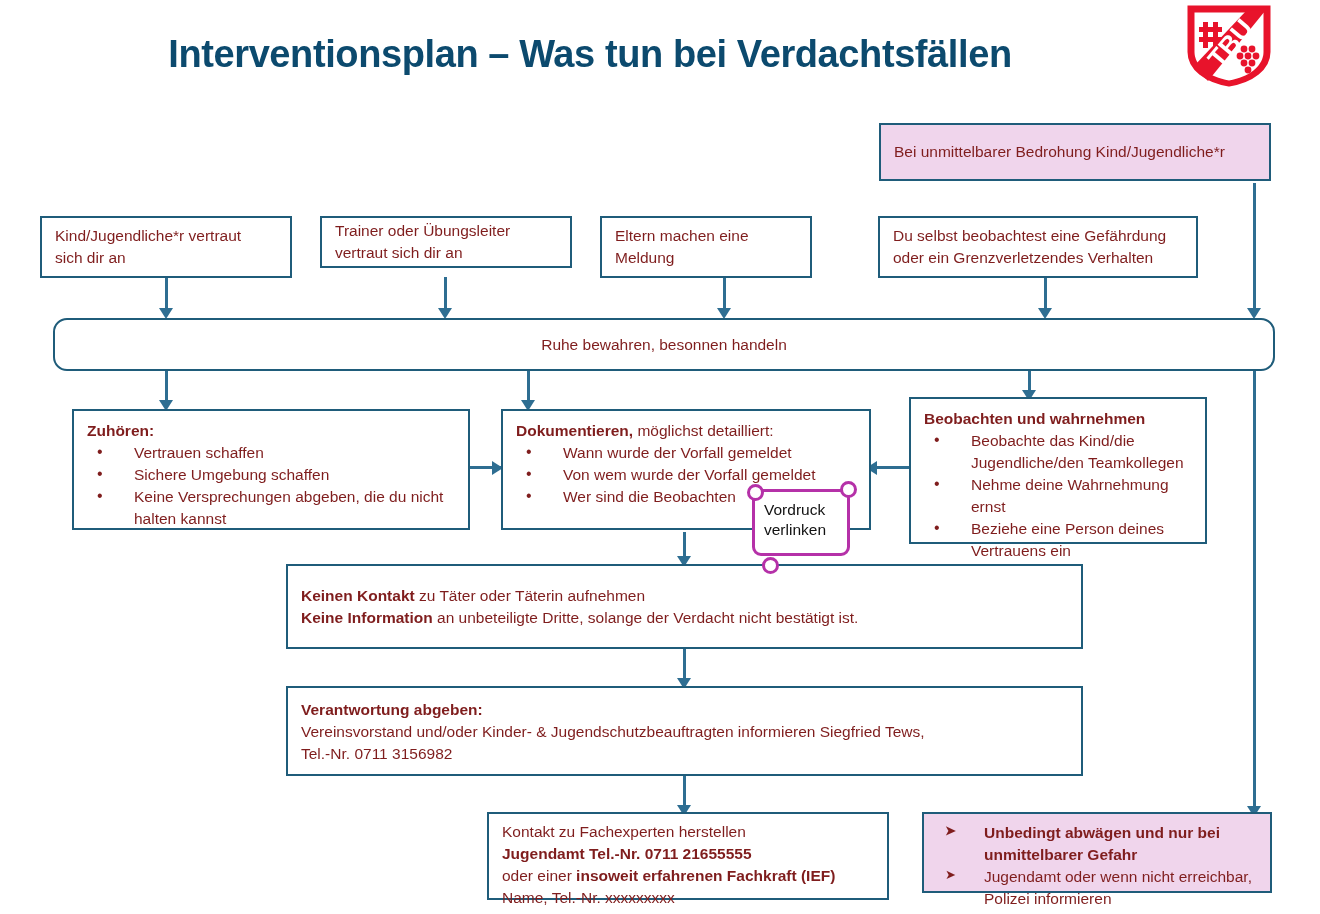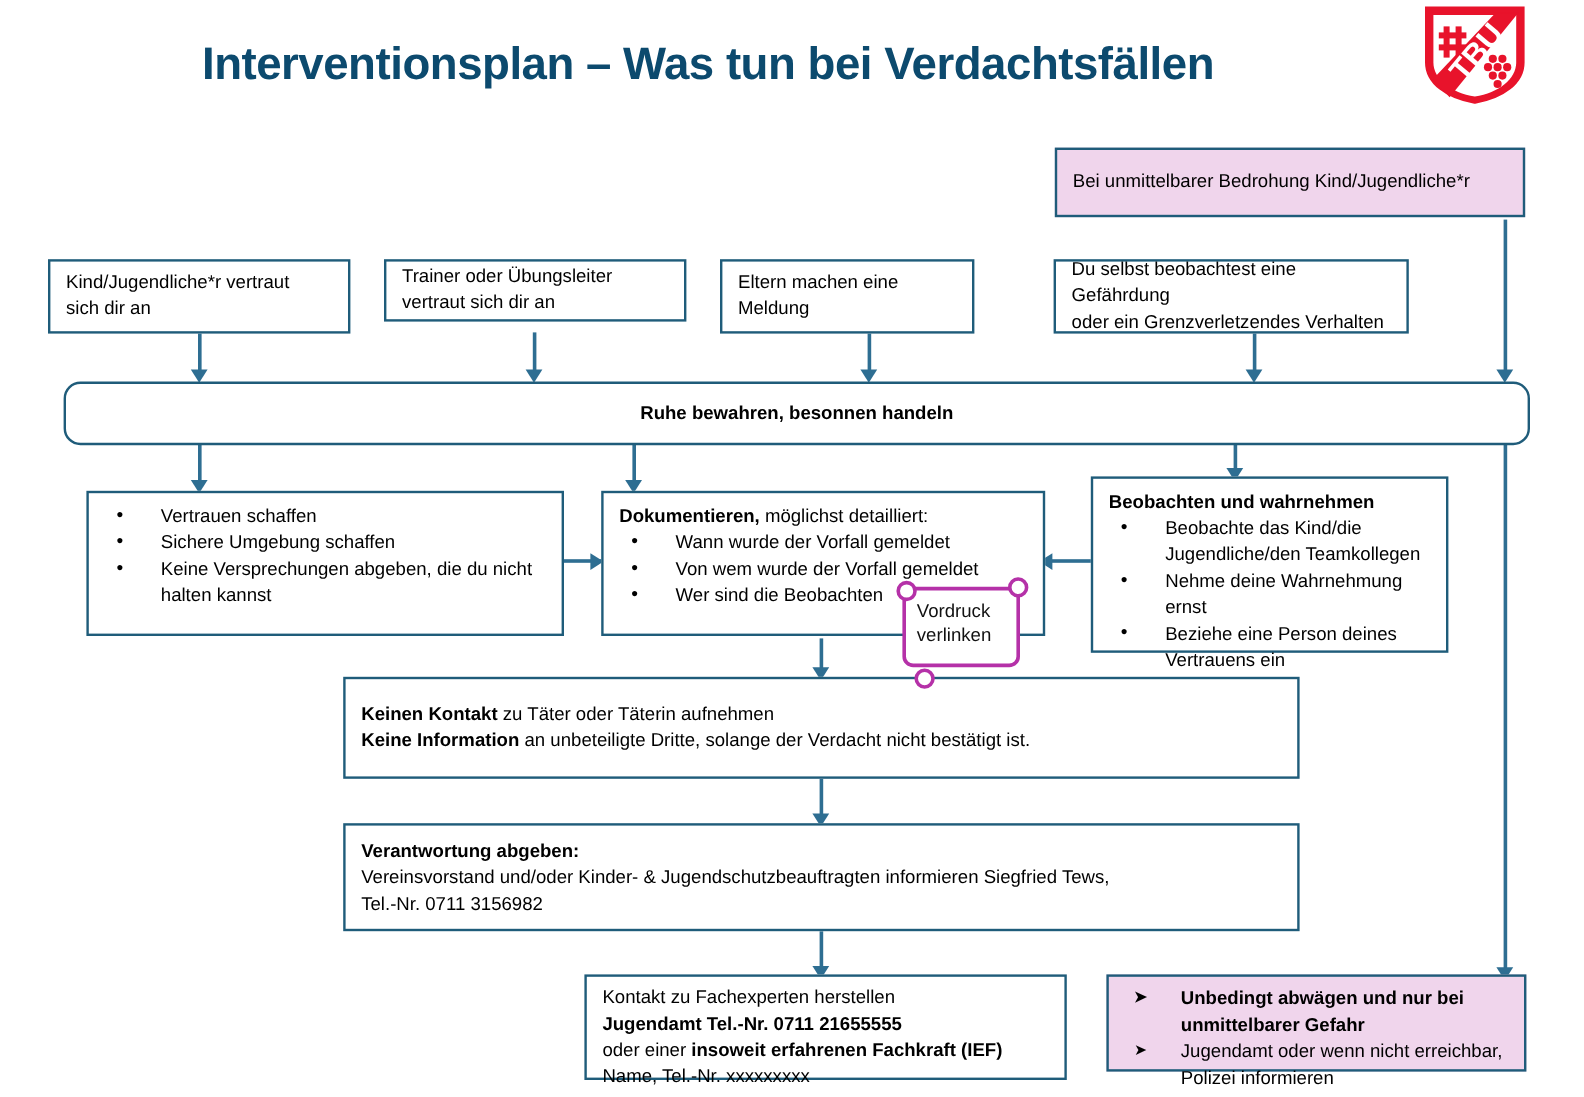--- a/index.html
+++ b/index.html
@@ -40,36 +40,35 @@
     height: 84px;
   }
   
   .box {
     position: absolute;
     box-sizing: border-box;
     border: 2.5px solid #1F5C7A;
     background: #ffffff;
     font-size: 15.5px;
     line-height: 1.42;
-    color: #000000;
+    color: #7f1d1d;
     padding: 9px 12px 8px 13px;
   }
   .box.pink {
     background: #F0D5EC;
   }
   .box.rounded {
     border-radius: 14px;
   }
   .box.centered {
     display: flex;
     align-items: center;
     justify-content: center;
     text-align: center;
     padding: 0;
-    font-weight: bold;
   }
   .box.midleft {
     display: flex;
     align-items: center;
     padding-top: 0;
     padding-bottom: 0;
   }
   .hdr {
     font-weight: bold;
   }
@@ -249,32 +248,33 @@
     <span>
       <span>Trainer oder Übungsleiter</span><br>
       <span>vertraut sich dir an</span>
     </span>
   </div>
 
   <div class="box midleft" style="left:600px; top:216px; width:212px; height:62px;">
     <span>Eltern machen eine Meldung</span>
   </div>
 
-  <div class="box midleft" style="left:878px; top:216px; width:296px; height:62px;">
+  <div class="box midleft" style="left:878px; top:216px; width:320px; height:62px;">
     <span>
       <span>Du selbst beobachtest eine Gefährdung</span><br>
       <span>oder ein Grenzverletzendes Verhalten</span>
     </span>
   </div>
 
   <div class="box rounded centered" style="left:53px; top:318px; width:1222px; height:53px;">
     <span>Ruhe bewahren, besonnen handeln</span>
   </div>
 
   <div class="box" style="left:72px; top:409px; width:398px; height:121px;">
+    <div class="hdr">Zuhören:</div>
     <ul class="bl">
       <li>Vertrauen schaffen</li>
       <li>Sichere Umgebung schaffen</li>
       <li>Keine Versprechungen abgeben, die du nicht halten kannst</li>
     </ul>
   </div>
 
   <div class="box" style="left:501px; top:409px; width:370px; height:121px;">
     <div>
       <span class="hdr">Dokumentieren,</span><span> möglichst detailliert:</span>

